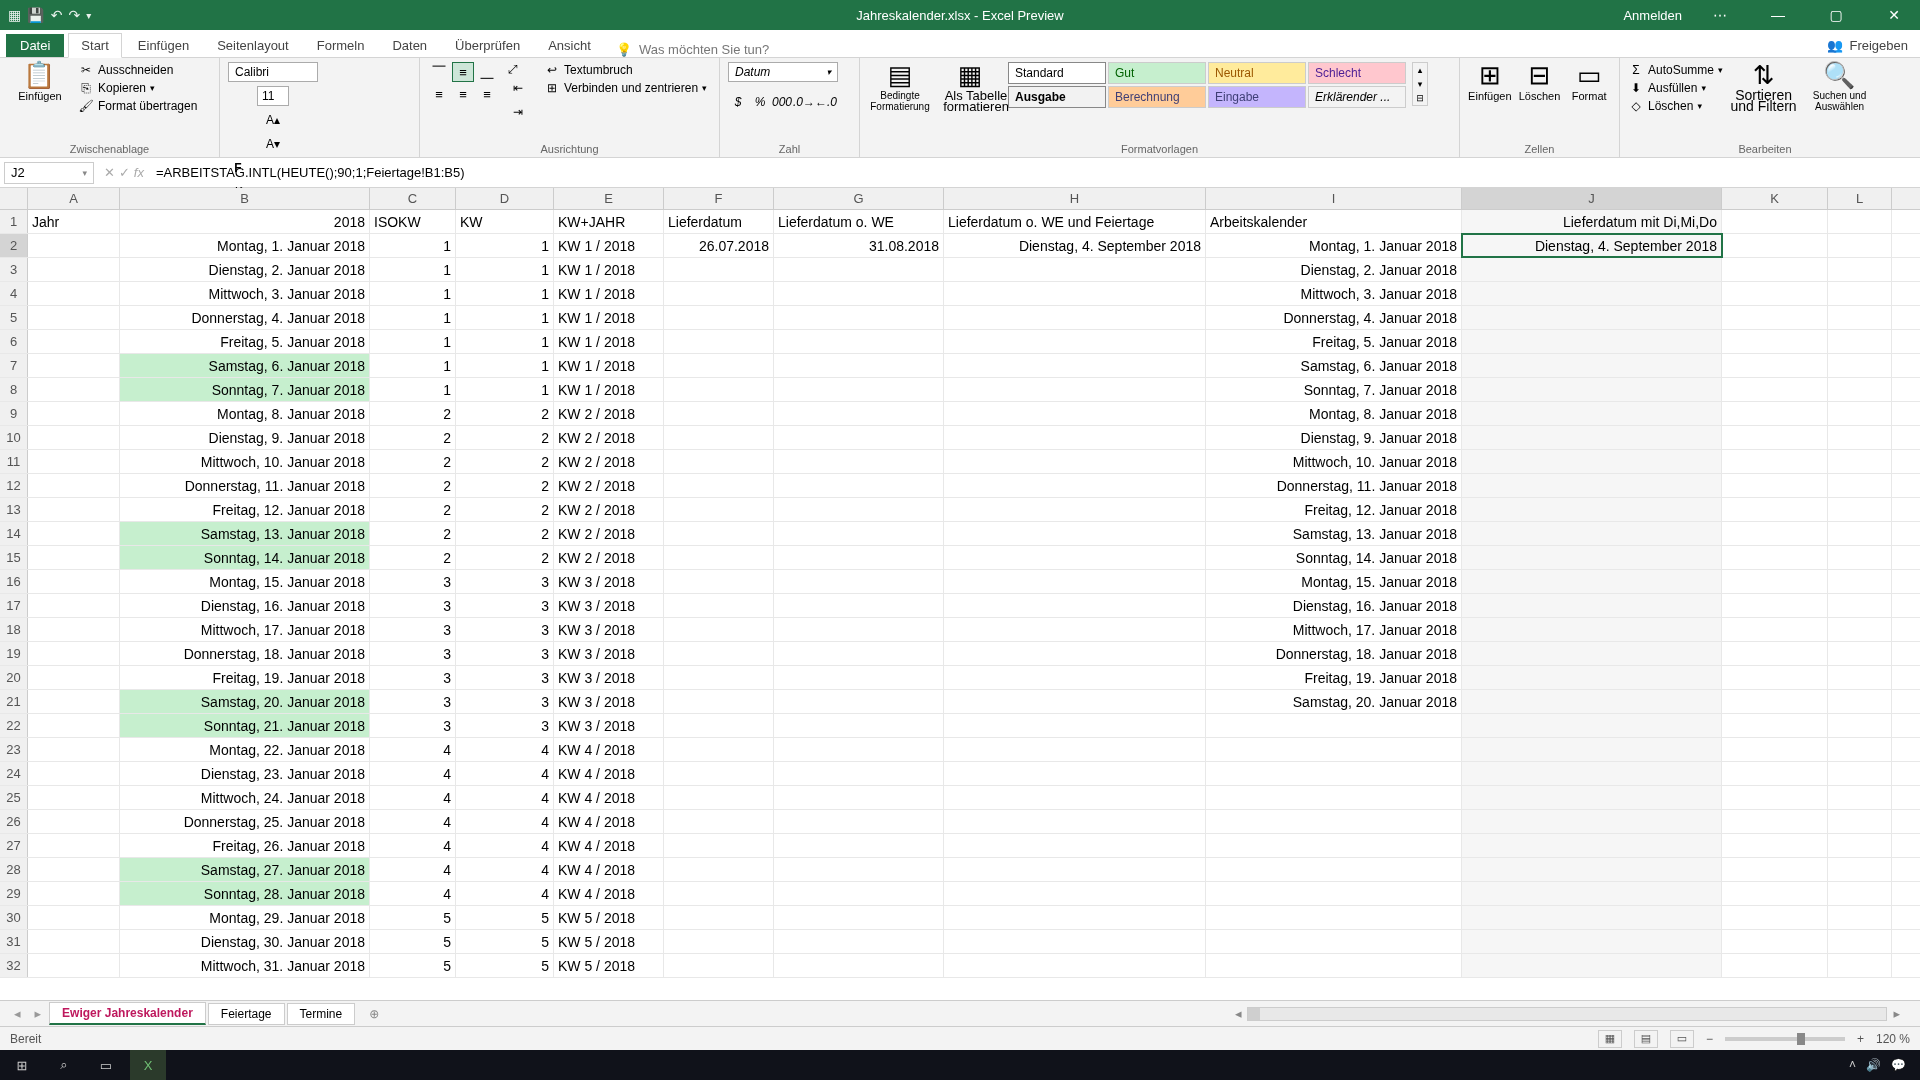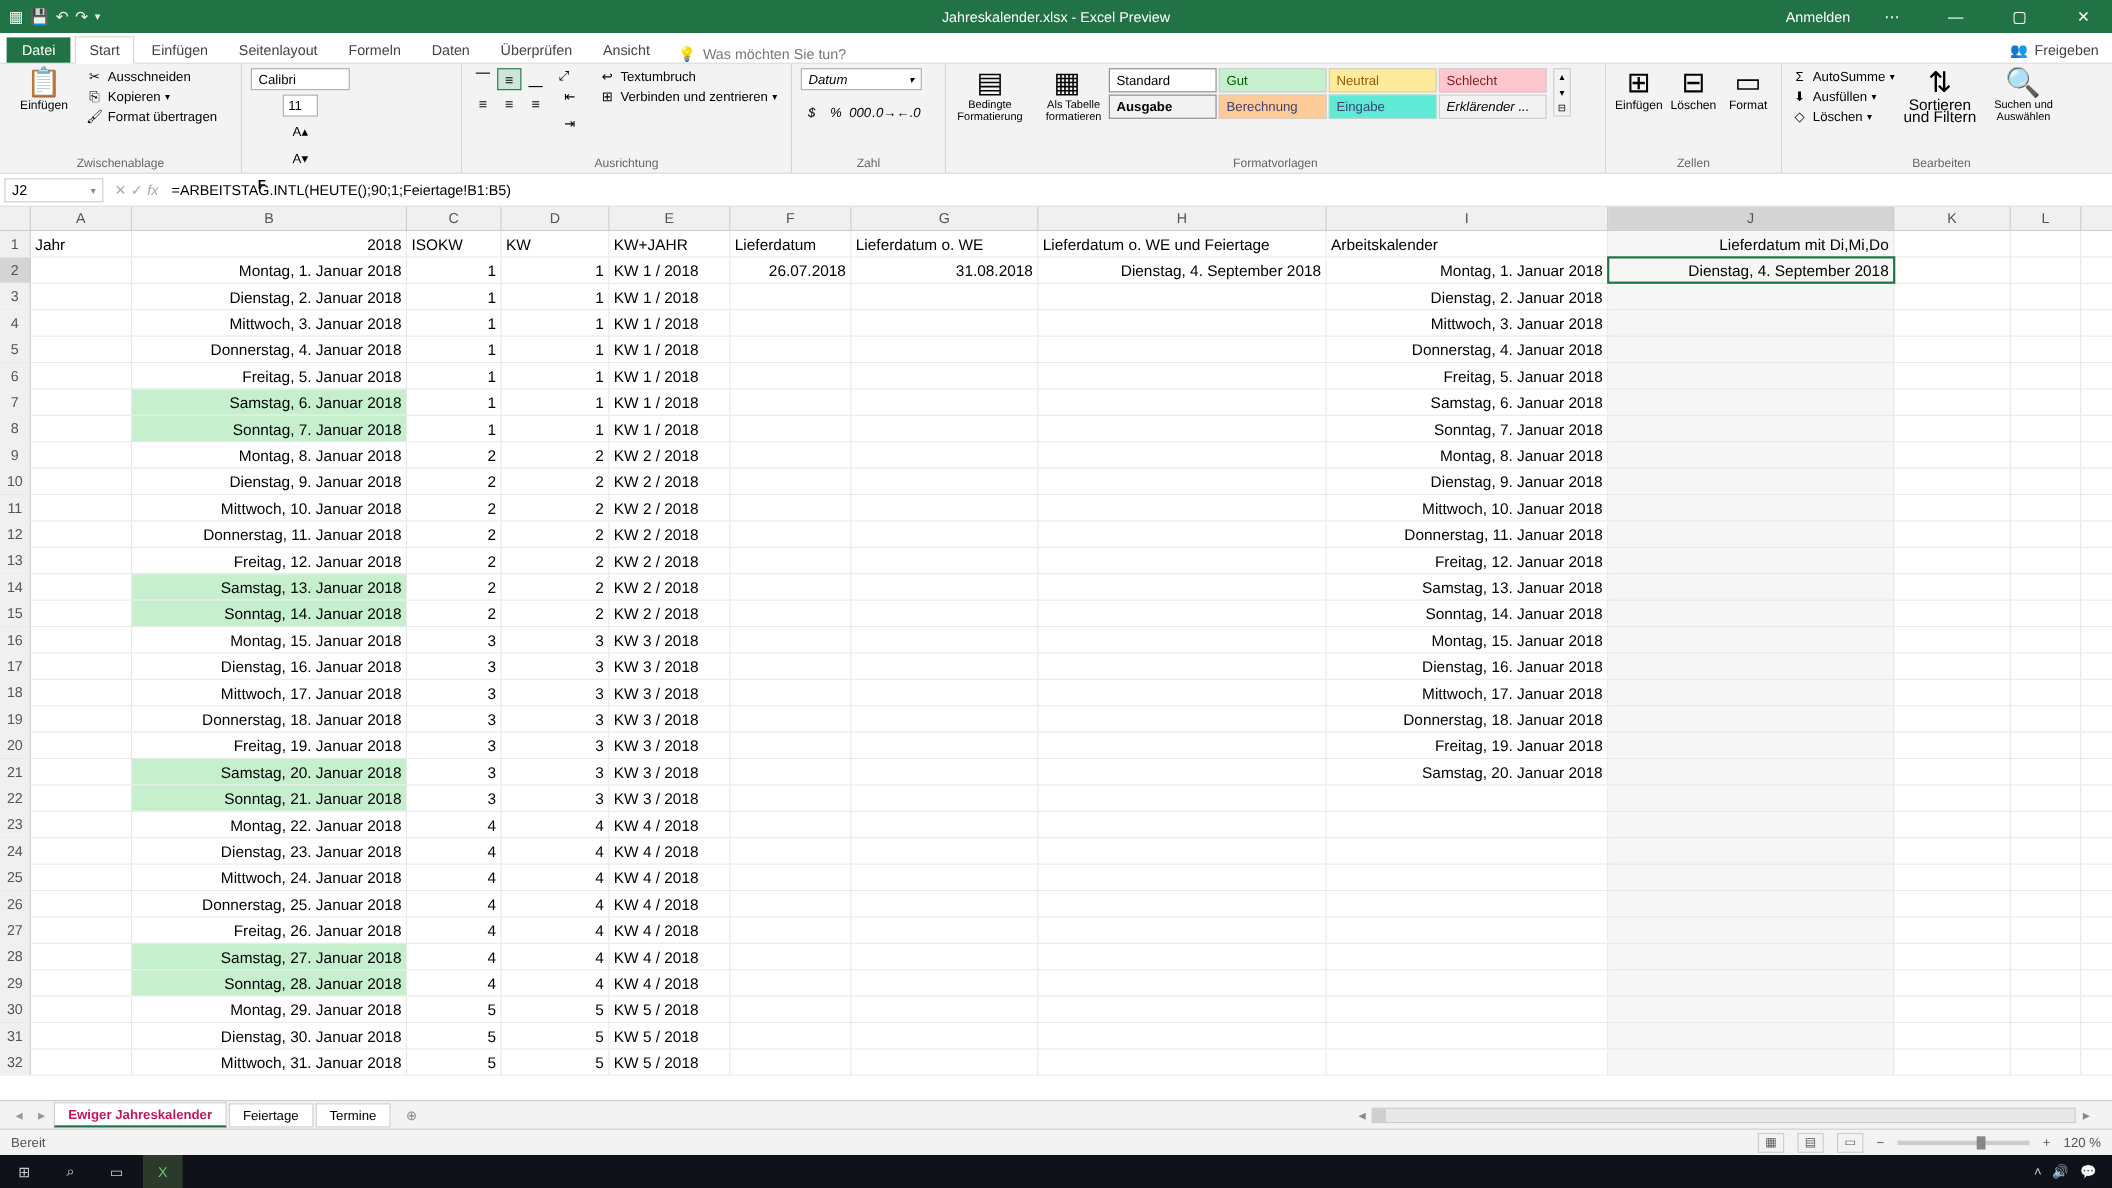--- a/index.html
+++ b/index.html
@@ -48,24 +48,24 @@
 
 .num-combo { border: 1px solid #ababab; background: #fff; padding: 2px 6px; font-size: 12px; width: 110px; display: flex; justify-content: space-between; align-items: center; }
 .num-row { display: flex; gap: 2px; margin-top: 4px; }
 
 
 .styles-grid { display: grid; grid-template-columns: repeat(4, 98px); gap: 2px; }
 .style-cell { border: 1px solid #ccc; padding: 5px 6px; font-size: 12px; height: 22px; display: flex; align-items: center; overflow: hidden; }
 .style-standard { background: #fff; border: 1px solid #888; }
 .style-gut { background: #c6efce; color: #006100; }
 .style-neutral { background: #ffeb9c; color: #9c5700; }
-.style-schlecht { background: #ffc7ce; color: #7f1d1d; }
+.style-schlecht { background: #ffc7ce; color: #4c1d95; }
 .style-ausgabe { background: #f2f2f2; border: 1px solid #888; font-weight: bold; }
 .style-berech { background: #ffcc99; color: #3f3f76; }
-.style-eingabe { background: #5eead4; color: #3f3f76; }
+.style-eingabe { background: #c4b5fd; color: #3f3f76; }
 .style-erkl { font-style: italic; }
 .gallery-ctrl { display: flex; flex-direction: column; border: 1px solid #ccc; }
 .gallery-ctrl span { width: 14px; height: 14px; font-size: 9px; text-align: center; line-height: 14px; cursor: pointer; }
 
 
 .formulabar { height: 30px; border-bottom: 1px solid #d4d4d4; display: flex; align-items: center; background: #fff; }
 .name-box { border: 1px solid #ccc; width: 90px; height: 22px; margin: 0 4px; padding: 0 6px; font-size: 13px; display: flex; align-items: center; justify-content: space-between; }
 .fx-btns { display: flex; gap: 4px; padding: 0 6px; color: #aaa; }
 .fx { font-style: italic; font-size: 13px; }
 .formula-input { flex: 1; border: none; font-size: 13px; padding: 0 6px; }
@@ -262,21 +262,21 @@
   </div>
 
   <div class="group" style="width:600px;">
     <div class="group-body">
       <div class="bigbtn">
         <span class="big">▤</span>
         <span style="font-size:10px; line-height:11px;">Bedingte Formatierung</span>
       </div>
       <div class="bigbtn">
         <span class="big">▦</span>
-        <span style="font-size:10px; line-height:11px;margin-left:12px;">Als Tabelle formatieren</span>
+        <span style="font-size:13px; line-height:11px;margin-left:12px;">Als Tabelle formatieren</span>
       </div>
       <div class="styles-grid">
         <div class="style-cell style-standard">Standard</div>
         <div class="style-cell style-gut">Gut</div>
         <div class="style-cell style-neutral">Neutral</div>
         <div class="style-cell style-schlecht">Schlecht</div>
         <div class="style-cell style-ausgabe">Ausgabe</div>
         <div class="style-cell style-berech">Berechnung</div>
         <div class="style-cell style-eingabe">Eingabe</div>
         <div class="style-cell style-erkl">Erklärender ...</div>

